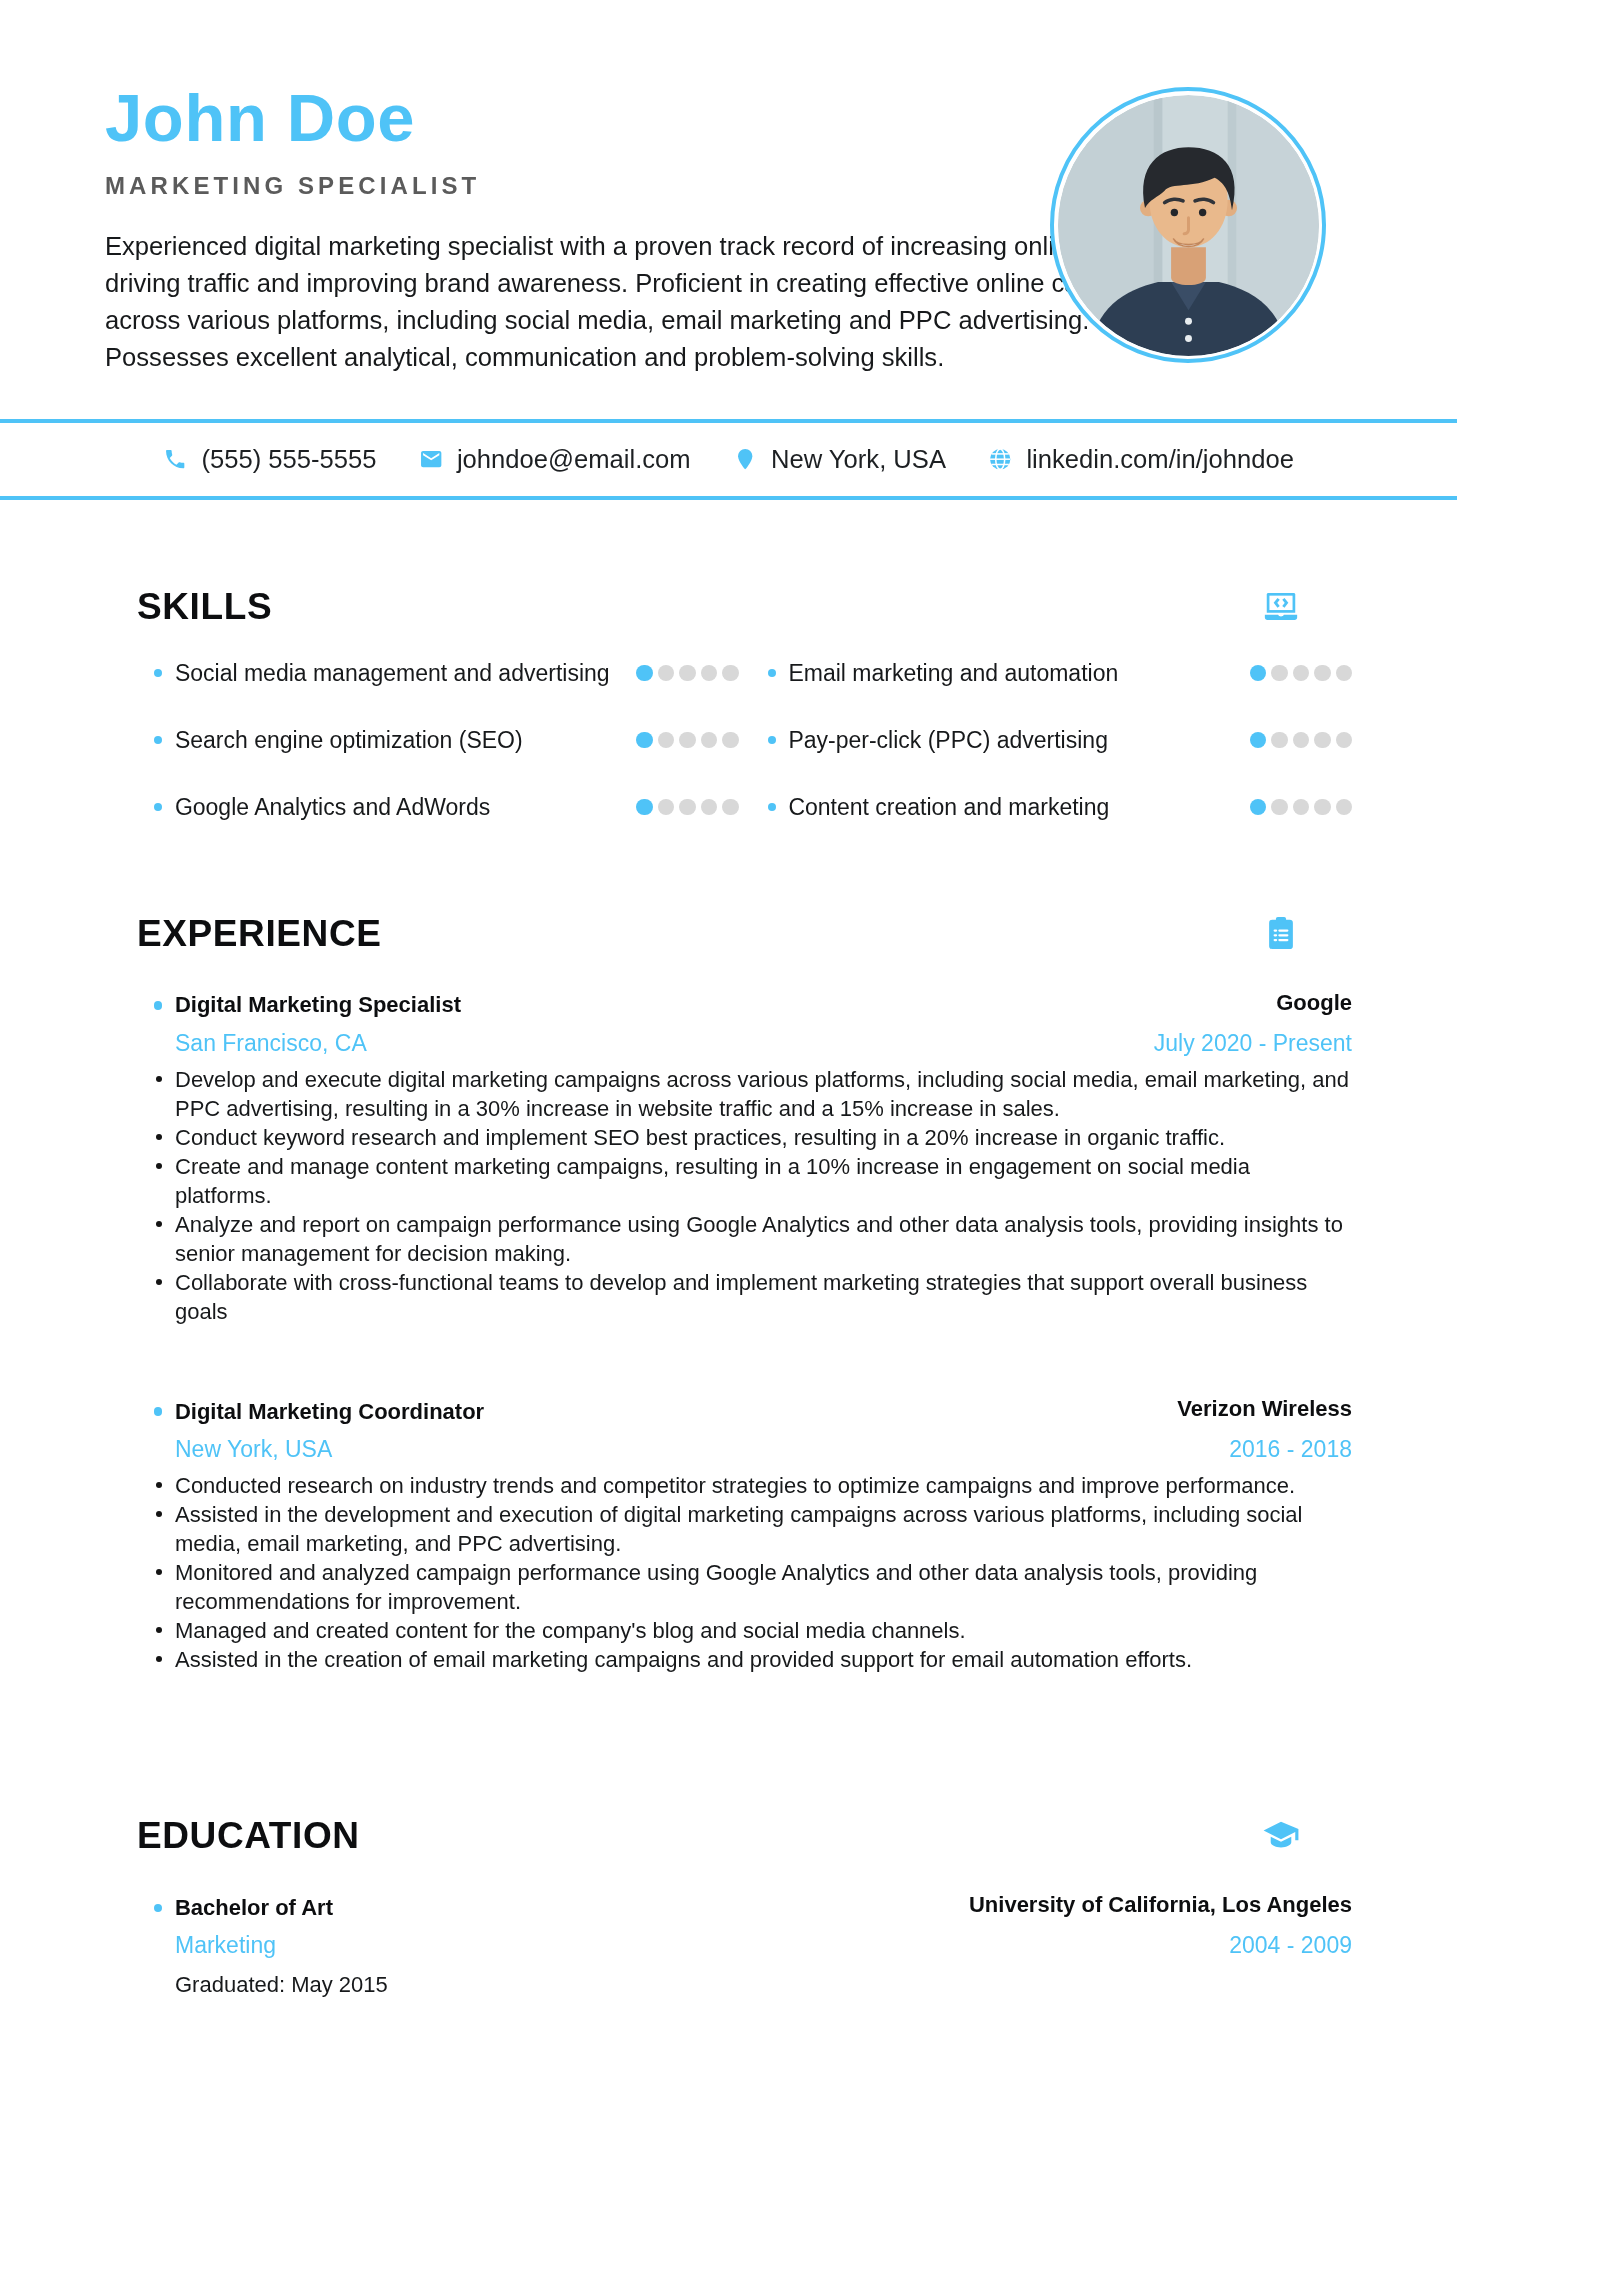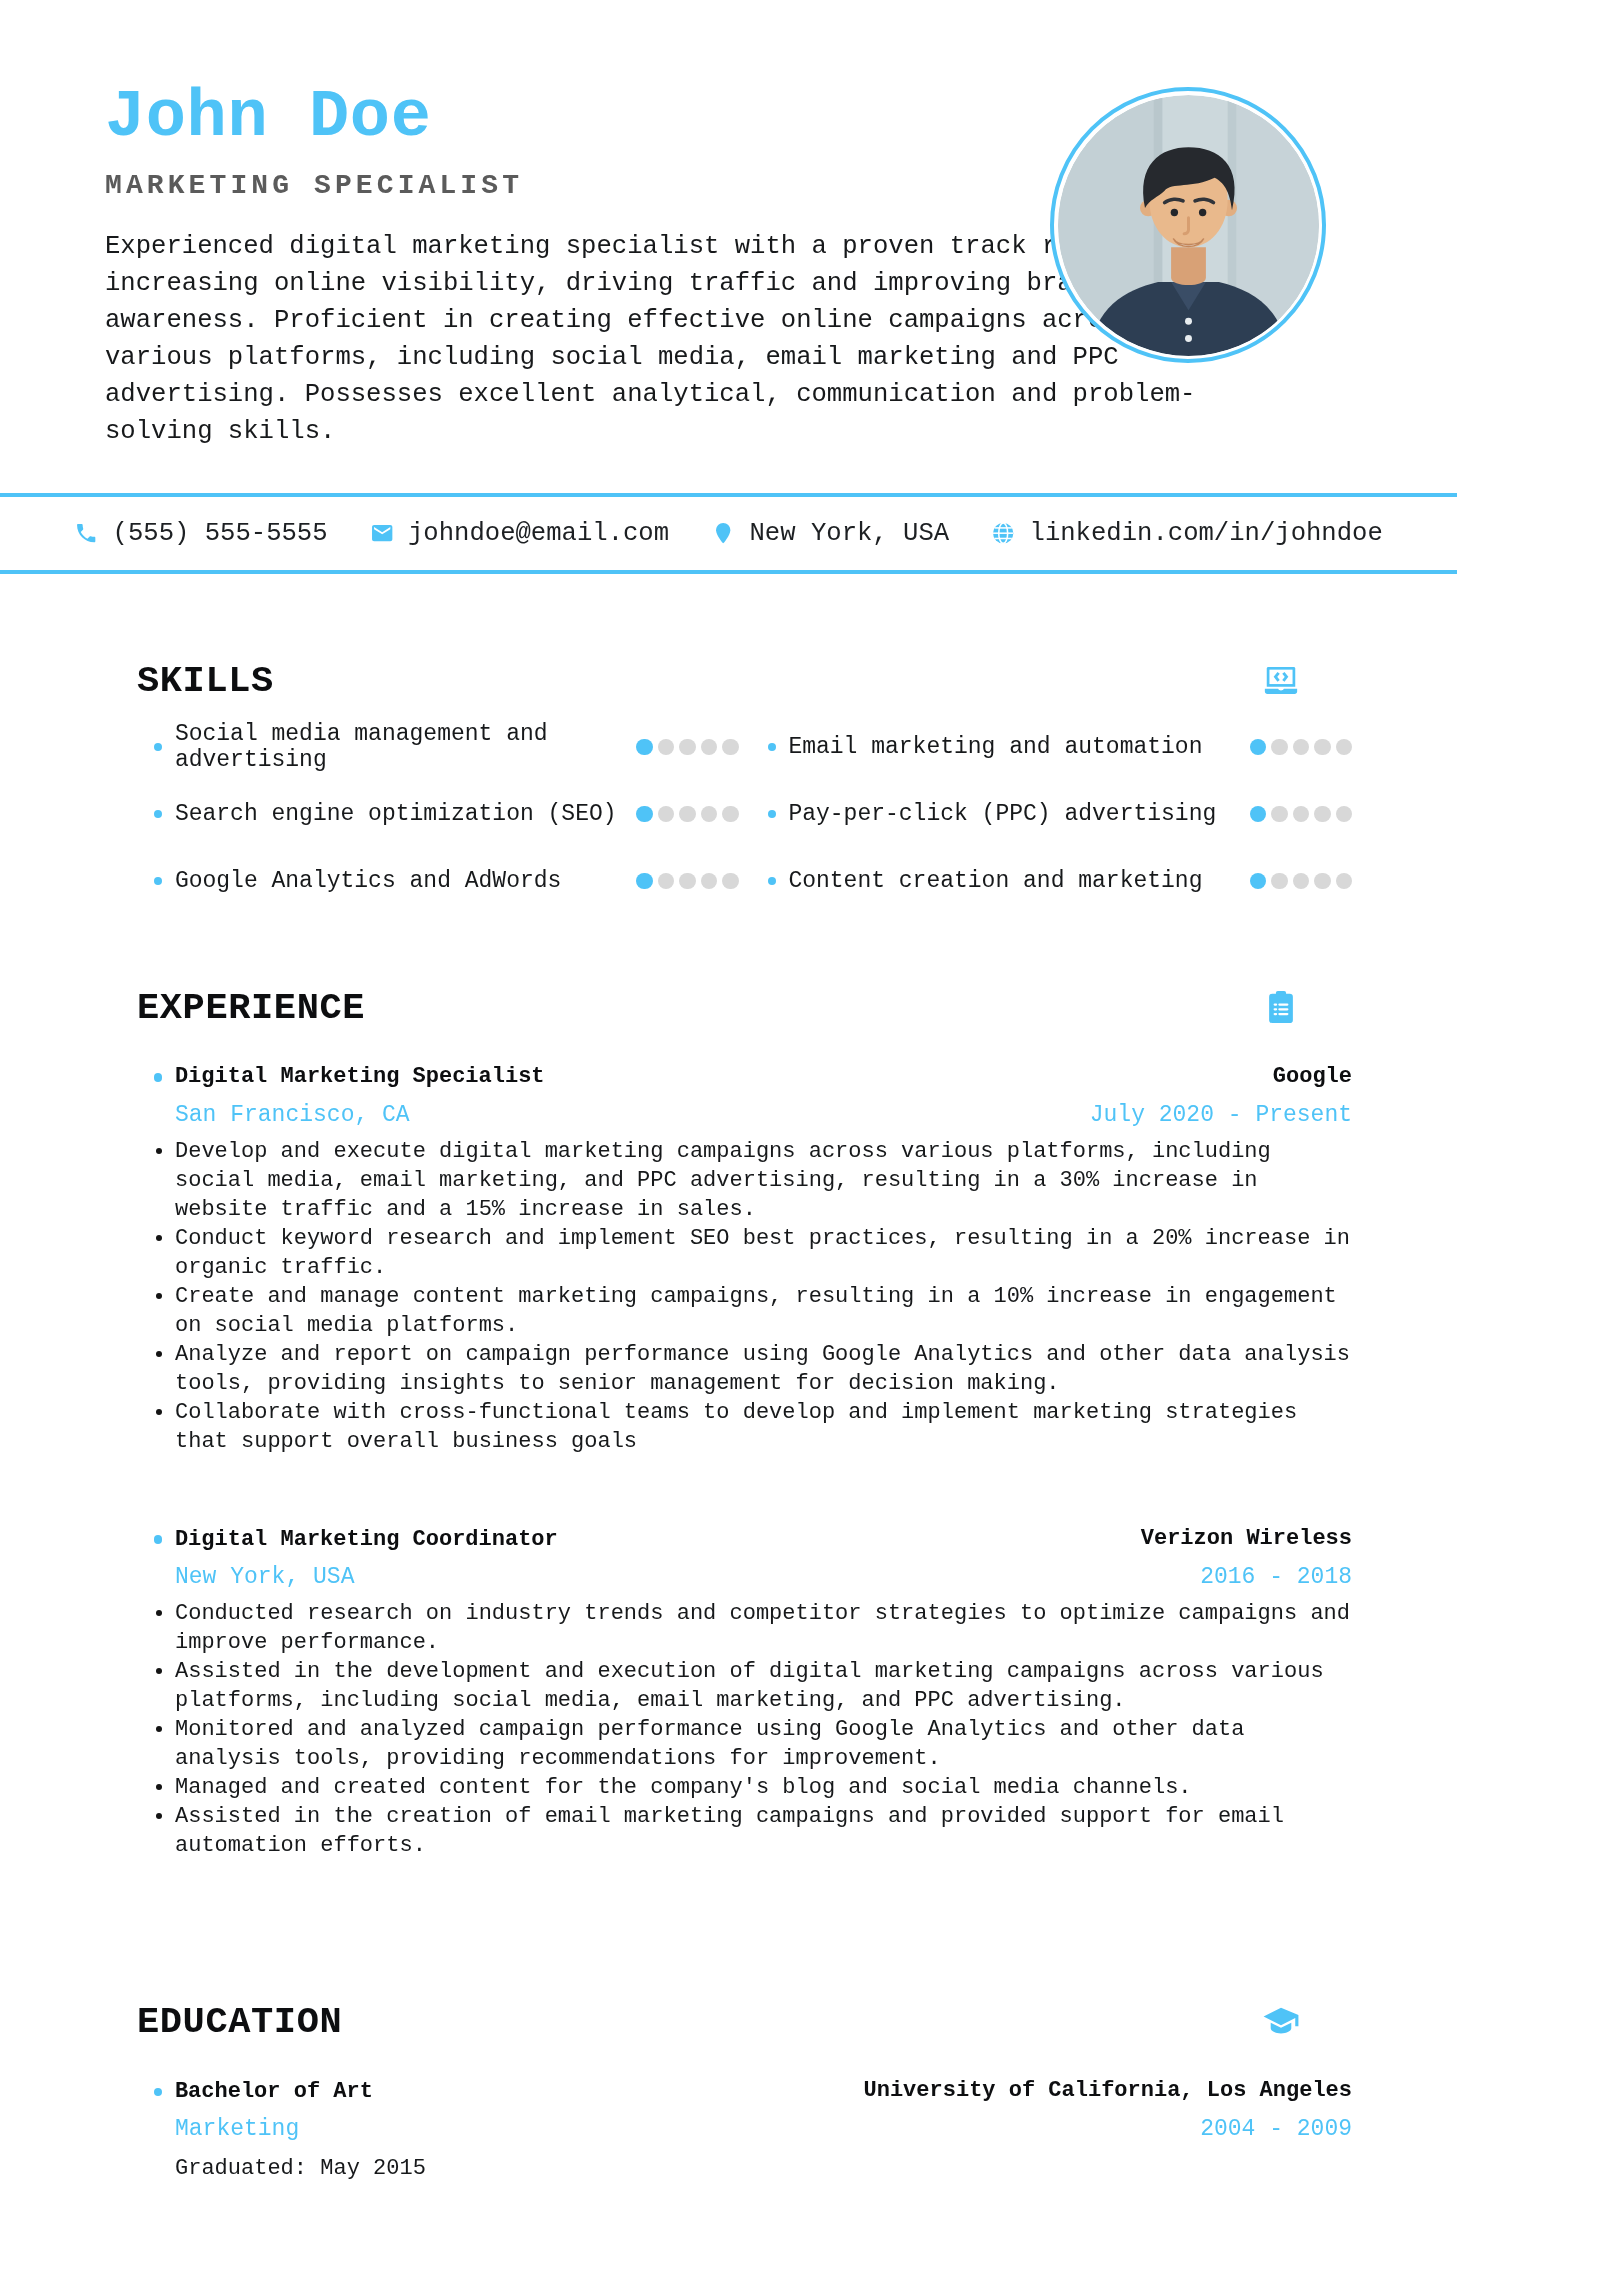--- a/index.html
+++ b/index.html
@@ -4,26 +4,26 @@
 <style>
   :root{
     --accent:#4fc3f7;
     --title_gray:#5b5b5b;
     --ink:#17191b;
     --heading_ink:#0d0e10;
     --dot_gray:#d8d8d8;
   }
   *{box-sizing:border-box;}
   body{margin:0;background:#ffffff;font-family:"Liberation Sans","DejaVu Sans",sans-serif;color:var(--ink);}
-  .page{width:1457px;height:2295px;background:#fff;position:relative;overflow:hidden;font-family:Liberation Mono, monospace;}
+  .page{width:1457px;height:2295px;background:#fff;position:relative;overflow:hidden;}
 
   
   .header{position:relative;padding:84px 105px 0 105px;}
   .name{font-size:67px;line-height:67px;font-weight:700;color:var(--accent);margin:0;letter-spacing:0.6px;}
-  .job-title{margin-top:20px;font-size:28px;line-height:29px;font-weight:700;letter-spacing:4.1px;color:var(--title_gray);}
+  .job-title{margin-top:20px;font-size:24px;line-height:29px;font-weight:700;letter-spacing:4.1px;color:var(--title_gray);}
   .summary{margin-top:28px;max-width:1099px;font-size:25.6px;line-height:37px;color:var(--ink);}
   .photo-ring{position:absolute;top:87px;right:131px;width:276px;height:276px;border-radius:50%;border:4.1px solid var(--accent);background:#fff;padding:3.5px;}
   .photo-ring svg{width:100%;height:100%;display:block;border-radius:50%;}
 
   
   .contact-bar{margin-top:43px;border-top:4.1px solid var(--accent);border-bottom:4.1px solid var(--accent);
     padding:22px 23px;display:flex;justify-content:center;align-items:center;gap:42px;}
   .contact-item{display:flex;align-items:center;gap:14px;font-size:25.6px;color:#1d2023;white-space:nowrap;}
   .contact-item svg{width:24.4px;height:24.4px;flex:none;}
 

